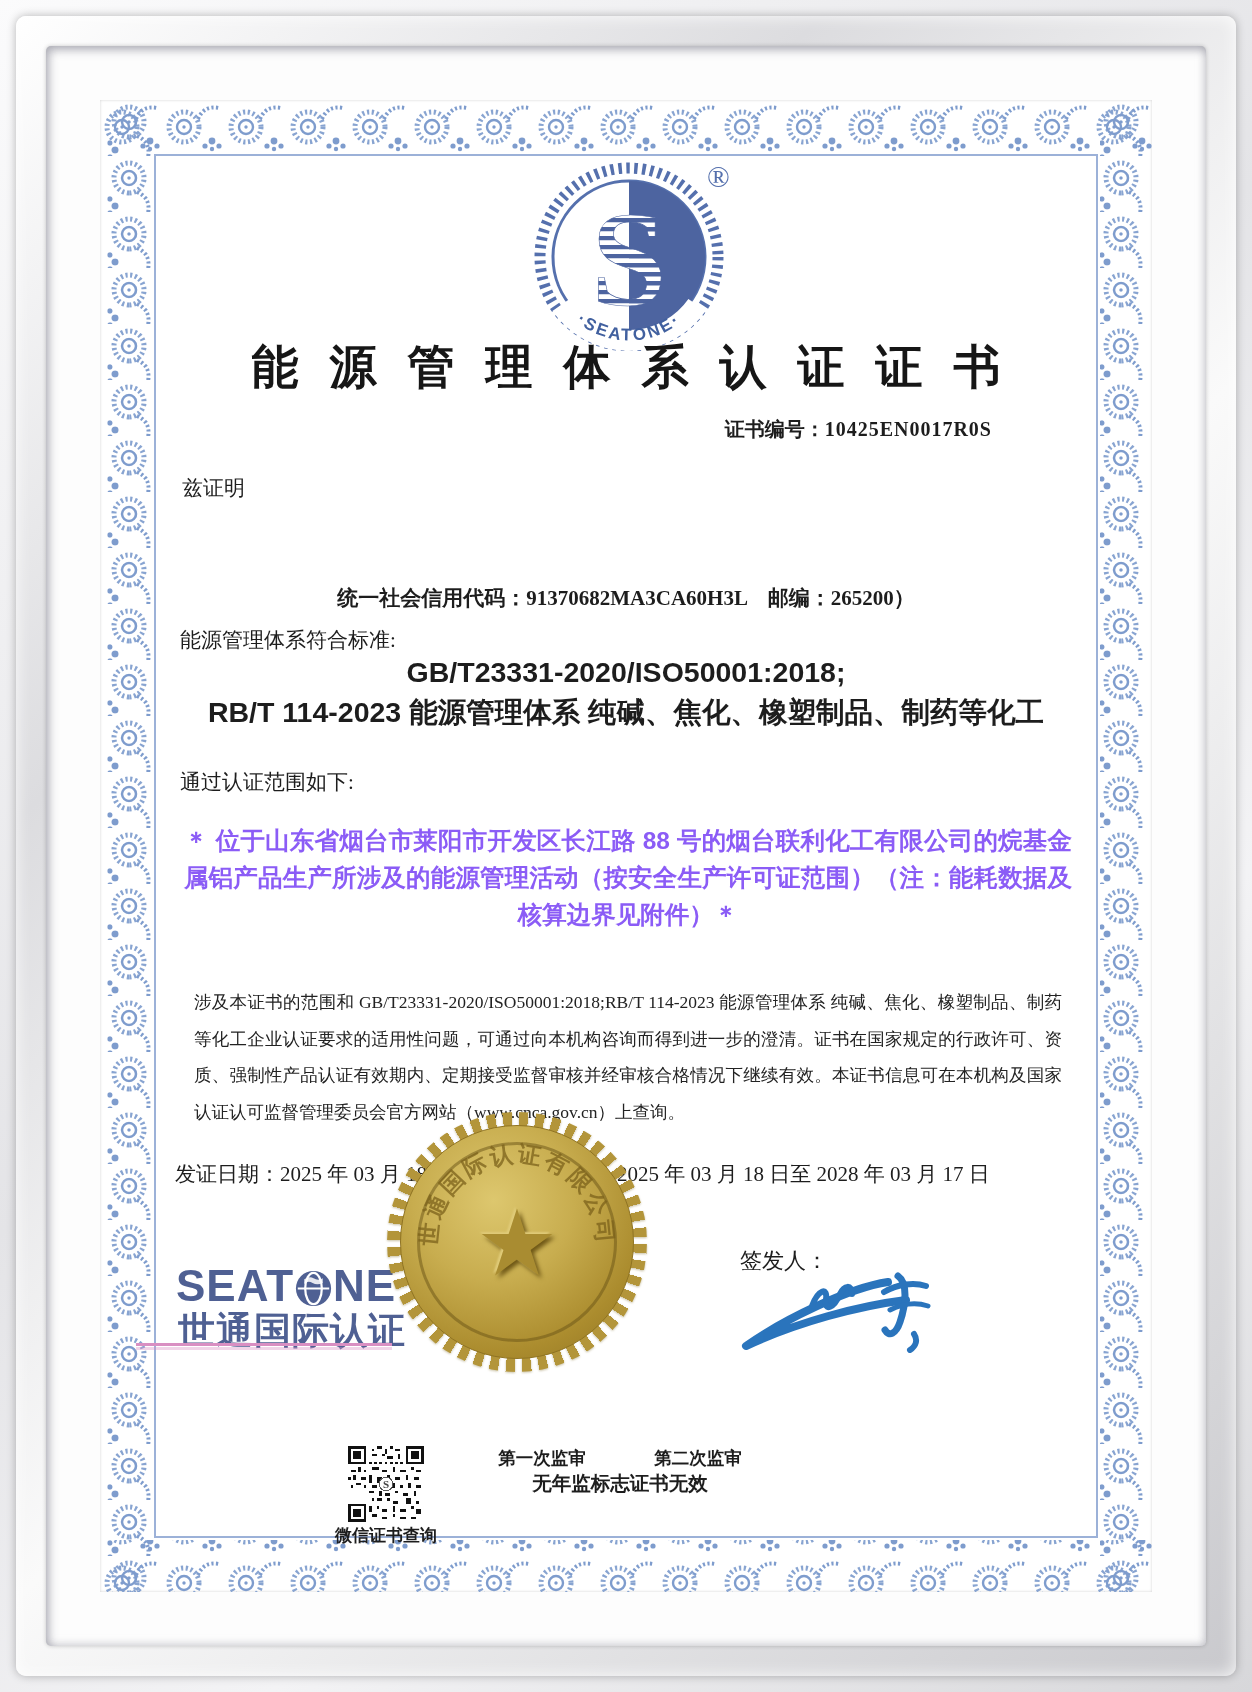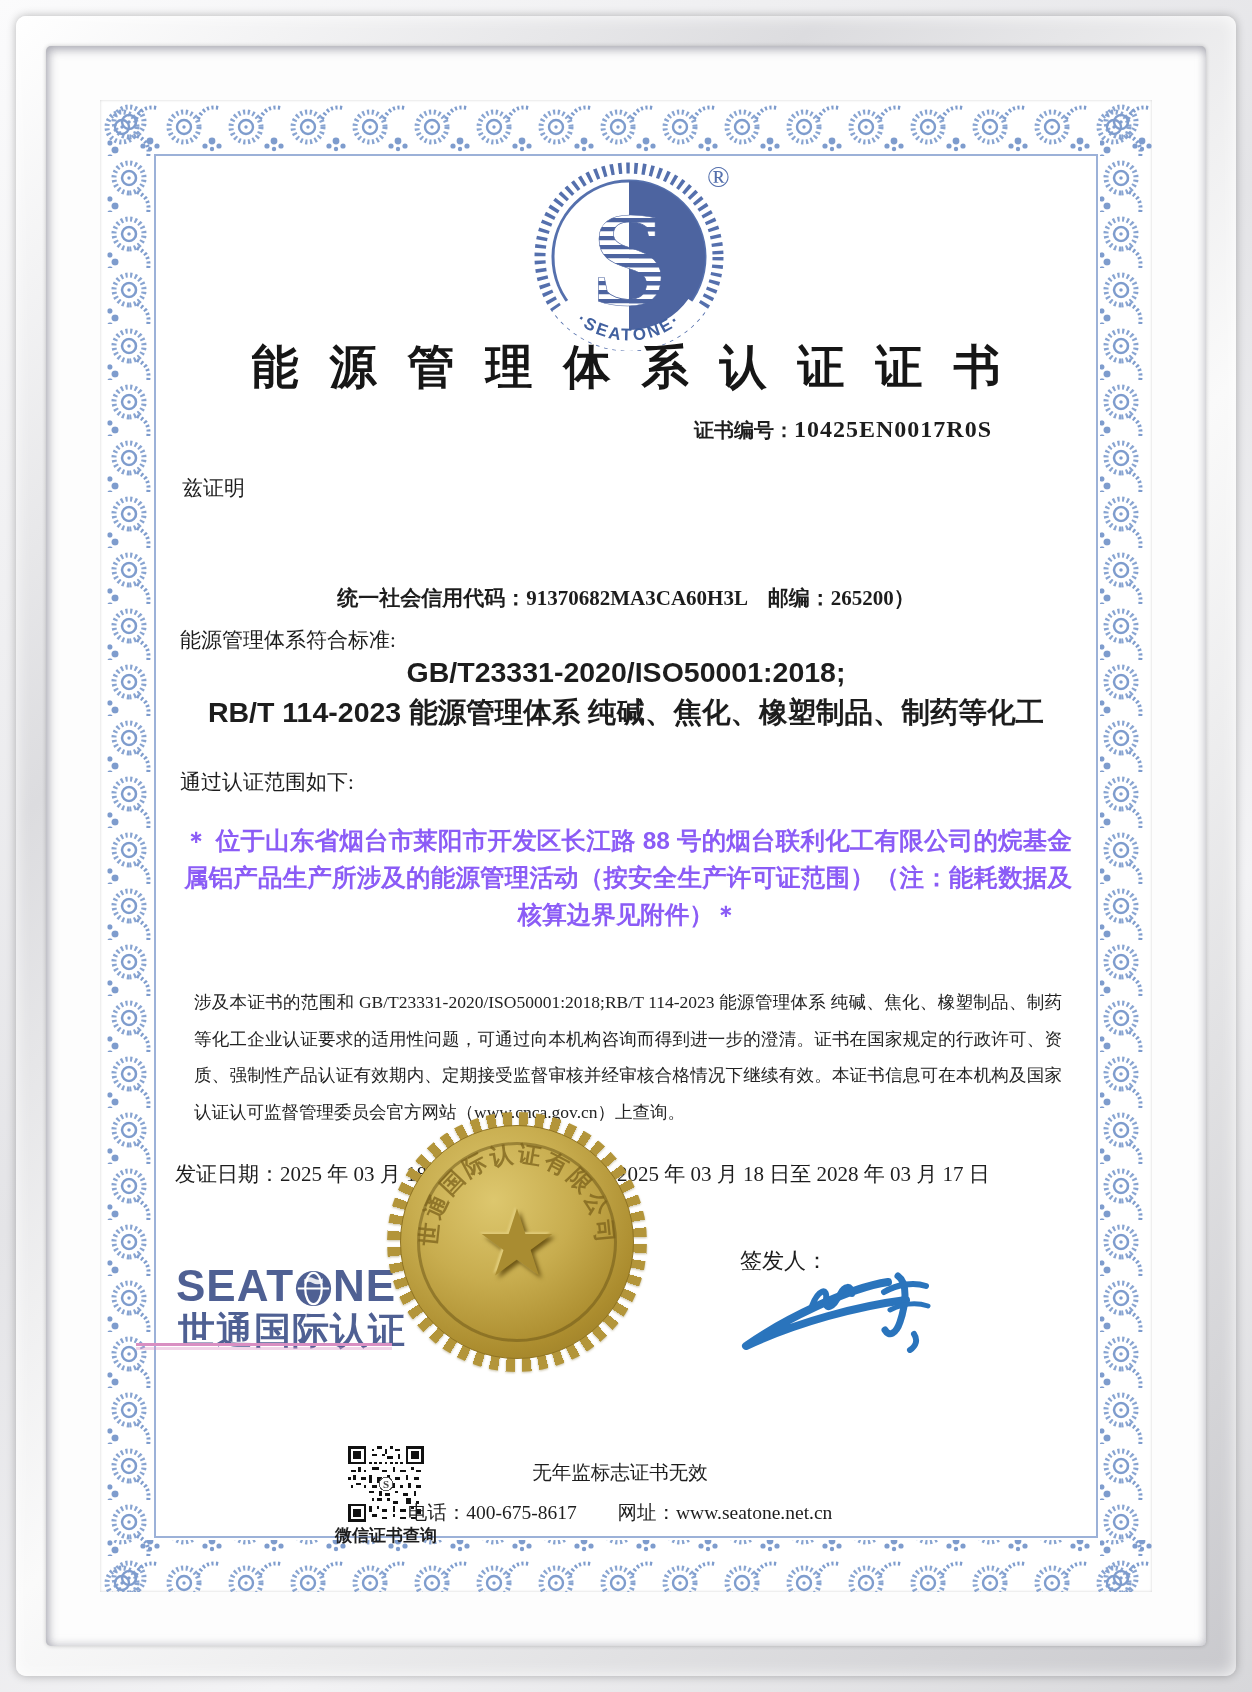--- a/index.html
+++ b/index.html
@@ -16,21 +16,21 @@
   
   .lace{position:absolute;inset:0;width:100%;height:100%;}
   .inner-line{position:absolute;inset:54px;border:2.5px solid #9cb1d8;pointer-events:none;}
   
   .abs{position:absolute;}
   .ctr{left:60px;right:60px;text-align:center;}
   .page-title{top:236px;left:60px;right:60px;text-align:center;font-size:47px;font-weight:700;
               letter-spacing:31px;margin:0;white-space:nowrap;text-indent:31px;color:#161616;}
   .certno{top:316px;right:160px;white-space:nowrap;}
   .certno .lbl{font-size:20px;font-weight:600;}
-  .certno .val{font-size:24px;font-weight:700;letter-spacing:1px;text-align:right;}
+  .certno .val{font-size:20px;font-weight:700;letter-spacing:1px;text-align:right;}
   .intro{top:374px;left:82px;font-size:21px;}
   .company{top:392px;font-size:36px;font-weight:700;letter-spacing:3px;}
   .addr1{top:450px;font-size:20.5px;font-weight:600;}
   .addr2{top:484px;font-size:21px;font-weight:600;}
   .sec-label{font-size:21px;left:80px;}
   .std1,.std2,.std3{font-family:"Liberation Sans",sans-serif;font-weight:700;font-size:28.5px;letter-spacing:0;}
   .scope-text{top:722px;left:84px;right:80px;font-family:"Liberation Sans",sans-serif;font-weight:700;
               font-size:24.5px;line-height:37px;text-align:justify;text-align-last:center;color:#8b5cf6;}
   .disclaimer{top:884px;left:94px;right:90px;font-size:17.5px;line-height:36.5px;text-align:justify;color:#222;}
   .dates span{font-size:21px;white-space:nowrap;}
@@ -56,21 +56,21 @@
   .seal-svg{position:absolute;inset:0;}
   
   .signer{left:640px;top:1146px;font-size:22px;}
   .signature{left:628px;top:1162px;}
   
   .qr{left:248px;top:1346px;}
   .qr-caption{left:210px;top:1424px;width:152px;text-align:center;font-size:17px;font-weight:700;}
   .footer{left:240px;top:1346px;width:560px;text-align:center;}
   .f-audit{font-size:17.5px;font-weight:700;line-height:25px;}
   .f-audit span{margin:0 32px;}
-  .f-row{font-size:19.5px;font-weight:400;line-height:24.5px;margin-top:15px;white-space:nowrap;}
+  .f-row{font-size:19.5px;font-weight:700;line-height:24.5px;margin-top:1px;white-space:nowrap;}
   .f-phone span{margin:0 18px;}
 </style>
 </head>
 <body>
 
 <div class="frame-a"></div>
 <div class="frame-b"></div>
 <div class="frame-c"></div>
 
 <div class="paper">
@@ -205,20 +205,20 @@
         <rect x="2" y="2" width="3" height="3"></rect>
         <rect x="24" y="2" width="3" height="3"></rect>
         <rect x="2" y="24" width="3" height="3"></rect>
       </g>
     <circle cx="14.5" cy="14.5" r="2.6" fill="#ffffff" stroke="#555555" stroke-width=".4"></circle>
     <text x="14.5" y="16.1" text-anchor="middle" font-size="4.2" font-weight="bold" fill="#444444" font-family="Liberation Serif, serif">S</text>
   </svg>
   <div class="abs qr-caption">微信证书查询</div>
 
   <div class="abs footer">
+    <div class="f-audit">
+      <span>第一次监审</span>
+      <span>第二次监审</span>
+    </div>
     <div class="f-row">无年监标志证书无效</div>
-    <div class="f-row f-phone">
-      <span>电话：400-675-8617</span>
-      <span>网址：www.seatone.net.cn</span>
-    </div>
   </div>
 
 </div>
 
 </body></html>

